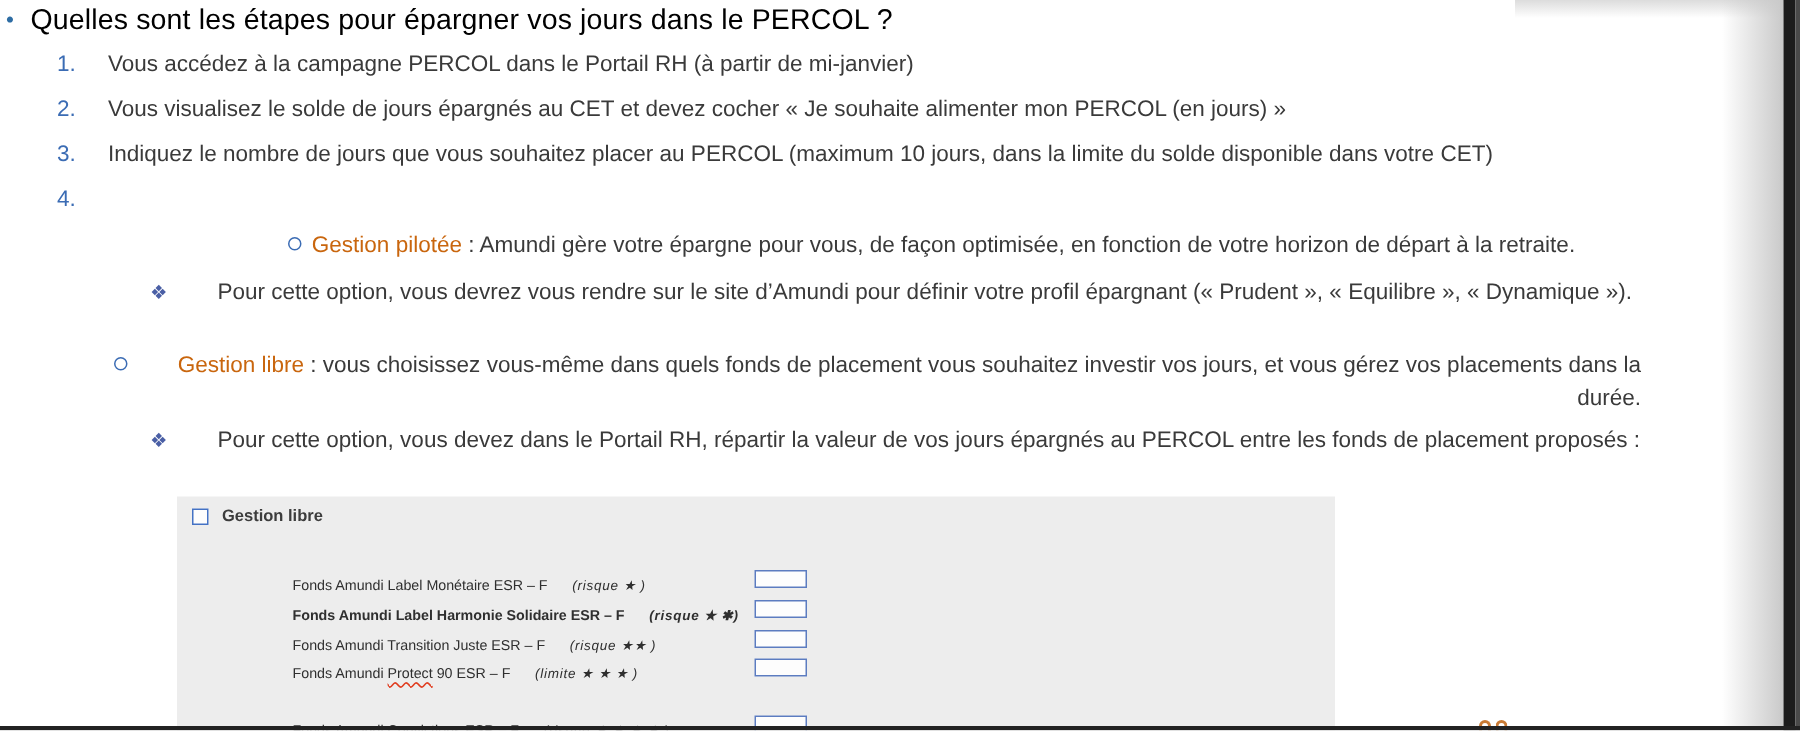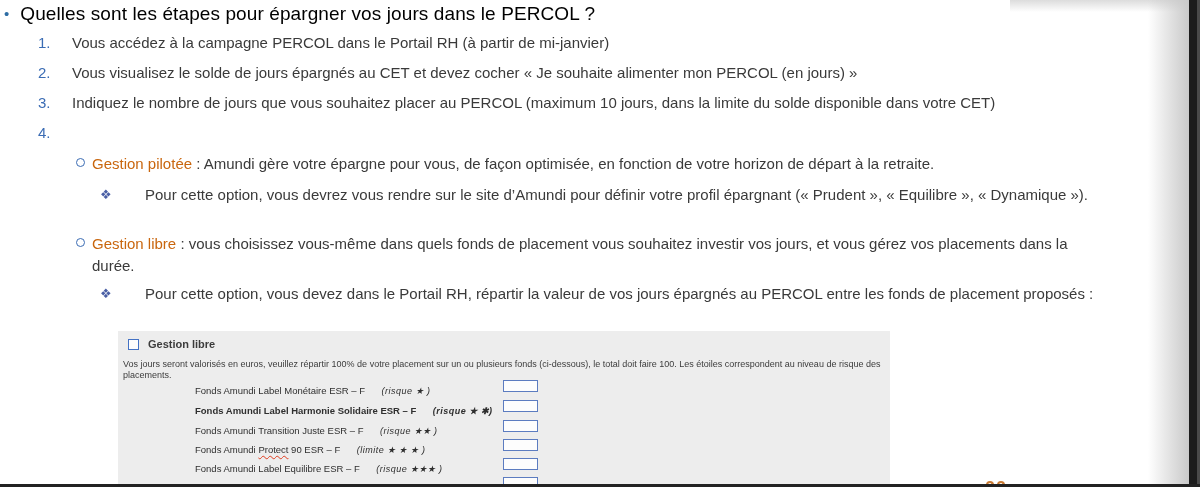--- a/index.html
+++ b/index.html
@@ -71,44 +71,43 @@
     </div>
     <div class="step">
       <span class="step-num">3.</span>
       <span class="step-text">Indiquez le nombre de jours que vous souhaitez placer au PERCOL (maximum 10 jours, dans la limite du solde disponible dans votre CET)</span>
     </div>
     <div class="step">
       <span class="step-num">4.</span>
     </div>
   </div>
 
-  <div class="opt-row" style="top:153px;width:1090px;">
+  <div class="opt-row" style="top:153px;width:1090px;justify-content:center;">
     <span class="o-bullet"></span>
     <span><span class="opt-label">Gestion pilotée</span><span class="opt-desc"> : Amundi gère votre épargne pour vous, de façon optimisée, en fonction de votre horizon de départ à la retraite.</span></span>
   </div>
   <div class="note-row" style="top:184px;">
     <span class="diamond">❖</span>
     <span class="note-text" style="max-width:1048px;">Pour cette option, vous devrez vous rendre sur le site d’Amundi pour définir votre profil épargnant (« Prudent », « Equilibre », « Dynamique »).</span>
   </div>
 
   <div class="opt-row" style="top:233px;width:1030px;">
     <span class="o-bullet"></span>
-    <span style="max-width:1002px;"><span class="opt-label">Gestion libre</span><span class="opt-desc"> : vous choisissez vous-même dans quels fonds de placement vous souhaitez investir vos jours, et vous gérez vos placements dans la durée.</span></span>
+    <span style="max-width:1002px;text-align:right;"><span class="opt-label">Gestion libre</span><span class="opt-desc"> : vous choisissez vous-même dans quels fonds de placement vous souhaitez investir vos jours, et vous gérez vos placements dans la durée.</span></span>
   </div>
   <div class="note-row" style="top:283px;">
     <span class="diamond">❖</span>
     <span class="note-text" style="max-width:1048px;">Pour cette option, vous devez dans le Portail RH, répartir la valeur de vos jours épargnés au PERCOL entre les fonds de placement proposés :</span>
   </div>
 
   <div class="shot">
     <div class="shot-header">
       <span class="shot-checkbox"></span>
       <span class="shot-header-label">Gestion libre</span>
     </div>
-    <div class="shot-intro">Vos jours seront valorisés en euros, veuillez répartir 100% de votre placement sur un ou plusieurs fonds (ci-dessous), le total doit faire 100. Les étoiles correspondent au niveau de risque des placements.</div>
 
     <div class="fund-row" style="top:49px;">
       <span class="fund-name"><span>Fonds Amundi Label Monétaire ESR – F</span><span class="spell"></span><span></span></span>
       <span class="fund-risk">(risque ★ )</span>
       <span class="fund-input"></span>
     </div>
     <div class="fund-row" style="top:69px;font-weight:bold;">
       <span class="fund-name"><span>Fonds Amundi Label Harmonie Solidaire ESR – F</span><span class="spell"></span><span></span></span>
       <span class="fund-risk">(risque ★ ✱)</span>
       <span class="fund-input"></span>
@@ -116,25 +115,20 @@
     <div class="fund-row" style="top:89px;">
       <span class="fund-name"><span>Fonds Amundi Transition Juste ESR – F</span><span class="spell"></span><span></span></span>
       <span class="fund-risk">(risque ★★ )</span>
       <span class="fund-input"></span>
     </div>
     <div class="fund-row" style="top:108px;">
       <span class="fund-name"><span>Fonds Amundi </span><span class="spell">Protect</span><span> 90 ESR – F</span></span>
       <span class="fund-risk">(limite ★ ★ ★ )</span>
       <span class="fund-input"></span>
     </div>
-    <div class="fund-row" style="top:127px;">
-      <span class="fund-name"><span>Fonds Amundi Label Equilibre ESR – F</span><span class="spell"></span><span></span></span>
-      <span class="fund-risk">(risque ★★★ )</span>
-      <span class="fund-input"></span>
-    </div>
     <div class="fund-row" style="top:146px;">
       <span class="fund-name"><span>Fonds Amundi Convictions ESR – F</span><span class="spell"></span><span></span></span>
       <span class="fund-risk">(risque ★ ★ ★ ★ )</span>
       <span class="fund-input"></span>
     </div>
   </div>
 
   <div class="orange-frag"><i></i><i></i></div>
 
   <div class="edge-top-wedge"></div>

